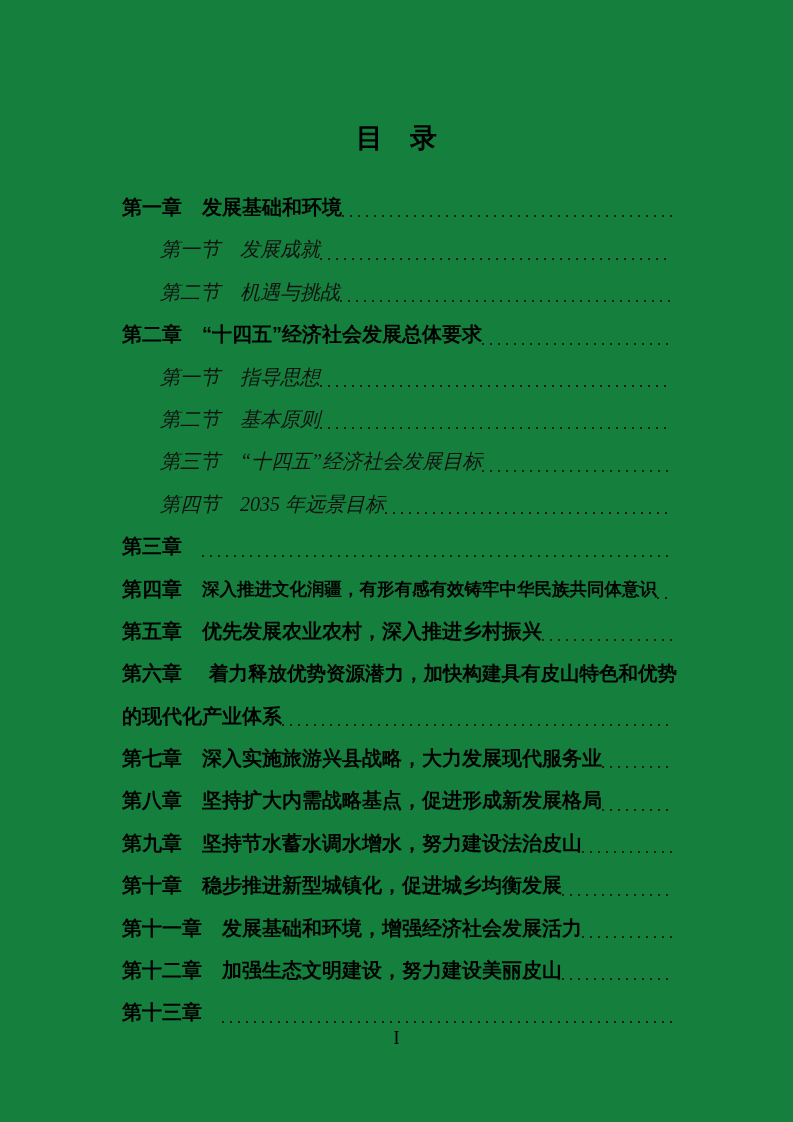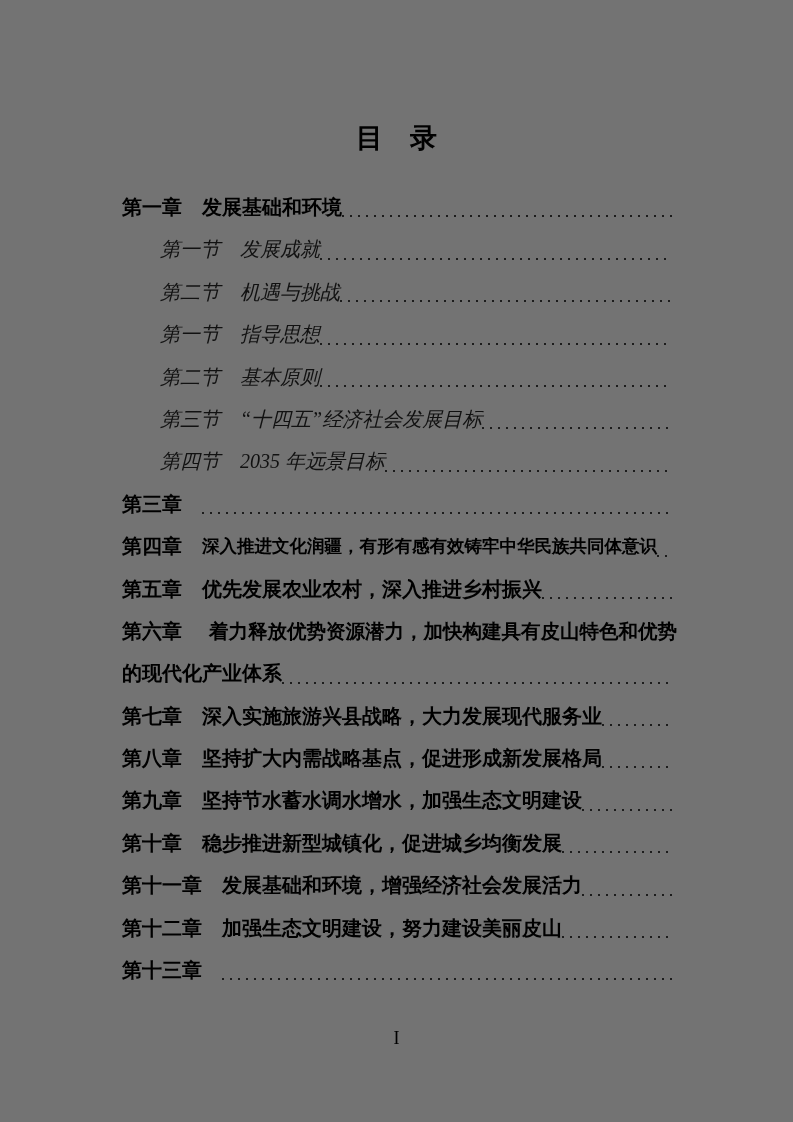--- a/index.html
+++ b/index.html
@@ -4,21 +4,21 @@
 <style>
   html, body {
     margin: 0;
     padding: 0;
     background: #ffffff;
   }
   .page {
     position: relative;
     width: 793px;
     height: 1122px;
-    background: #737373;
+    background: #15803d;
     overflow: hidden;
     font-family: "Liberation Sans", sans-serif;
     color: #000000;
   }
   .doc-title {
     position: absolute;
     top: 120px;
     left: 0;
     width: 100%;
     margin: 0;
@@ -106,20 +106,25 @@
     <span class="toc-title">发展成就</span>
     <span class="leader"></span>
   </div>
 
   <div class="toc-row section">
     <span class="toc-num">第二节</span>
     <span class="toc-title">机遇与挑战</span>
     <span class="leader"></span>
   </div>
 
+  <div class="toc-row chapter">
+    <span class="toc-num">第二章</span>
+    <span class="toc-title">“十四五”经济社会发展总体要求</span>
+    <span class="leader"></span>
+  </div>
 
   <div class="toc-row section">
     <span class="toc-num">第一节</span>
     <span class="toc-title">指导思想</span>
     <span class="leader"></span>
   </div>
 
   <div class="toc-row section">
     <span class="toc-num">第二节</span>
     <span class="toc-title">基本原则</span>
@@ -174,21 +179,21 @@
   </div>
 
   <div class="toc-row chapter">
     <span class="toc-num">第八章</span>
     <span class="toc-title">坚持扩大内需战略基点，促进形成新发展格局</span>
     <span class="leader"></span>
   </div>
 
   <div class="toc-row chapter">
     <span class="toc-num">第九章</span>
-    <span class="toc-title">坚持节水蓄水调水增水，加强生态文明建设</span>
+    <span class="toc-title">坚持节水蓄水调水增水，努力建设法治皮山</span>
     <span class="leader"></span>
   </div>
 
   <div class="toc-row chapter">
     <span class="toc-num">第十章</span>
     <span class="toc-title">稳步推进新型城镇化，促进城乡均衡发展</span>
     <span class="leader"></span>
   </div>
 
   <div class="toc-row chapter">

